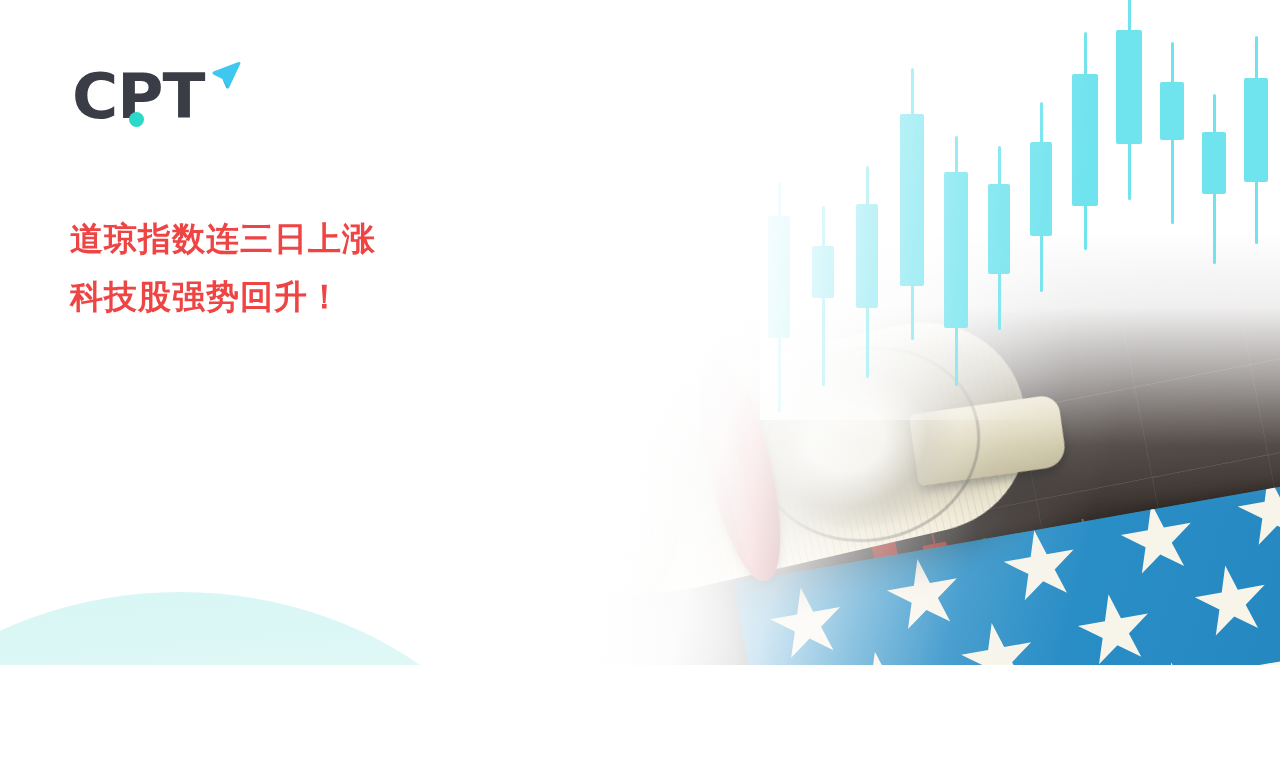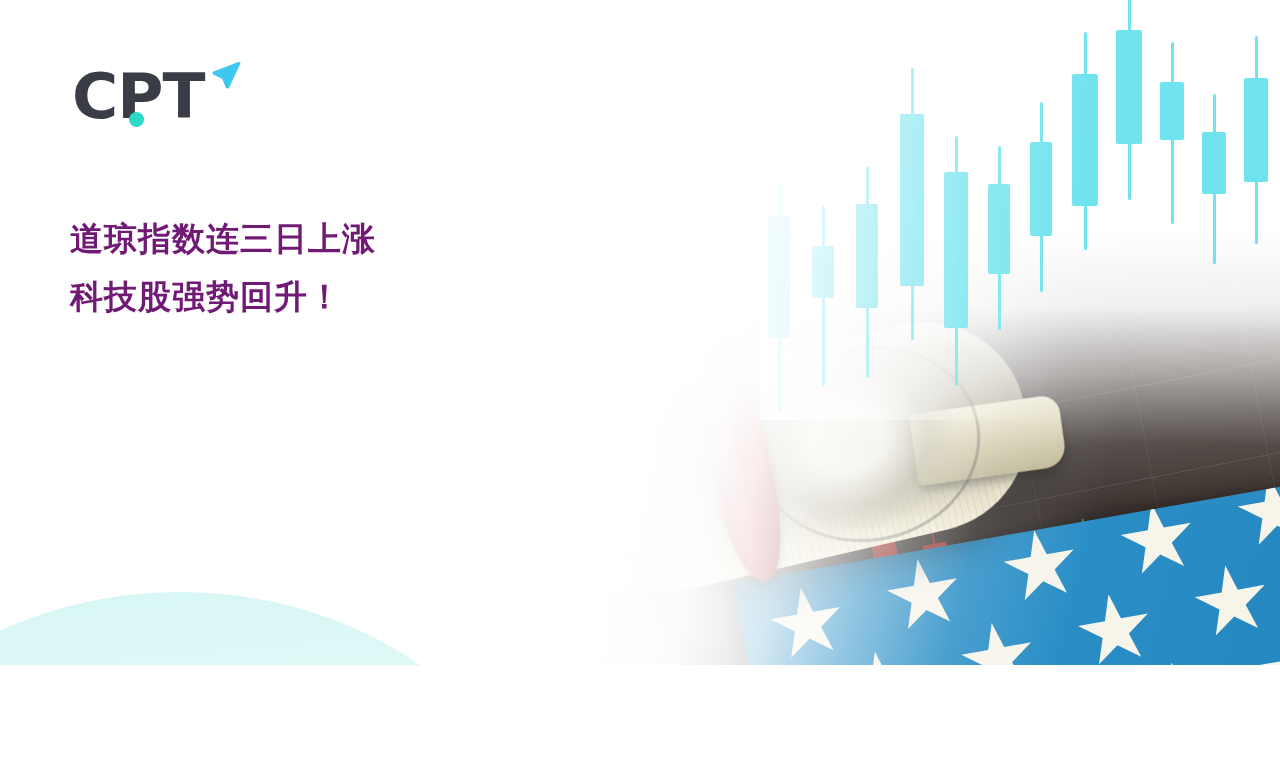--- a/index.html
+++ b/index.html
@@ -354,21 +354,21 @@
     z-index: 0;
   }
   .hl-text { position: relative; z-index: 1; }
 
   .subtitle {
     margin-top: 22px;
     font-family: "DejaVu Sans", "Liberation Sans", sans-serif;
     font-size: 33px;
     font-weight: 700;
     line-height: 58px;
-    color: #701a75;
+    color: #ef4444;
     letter-spacing: 1px;
     white-space: nowrap;
   }
   .subtitle span { display: block; }
 </style>
 </head>
 <body>
 
 <div class="banner">
 

